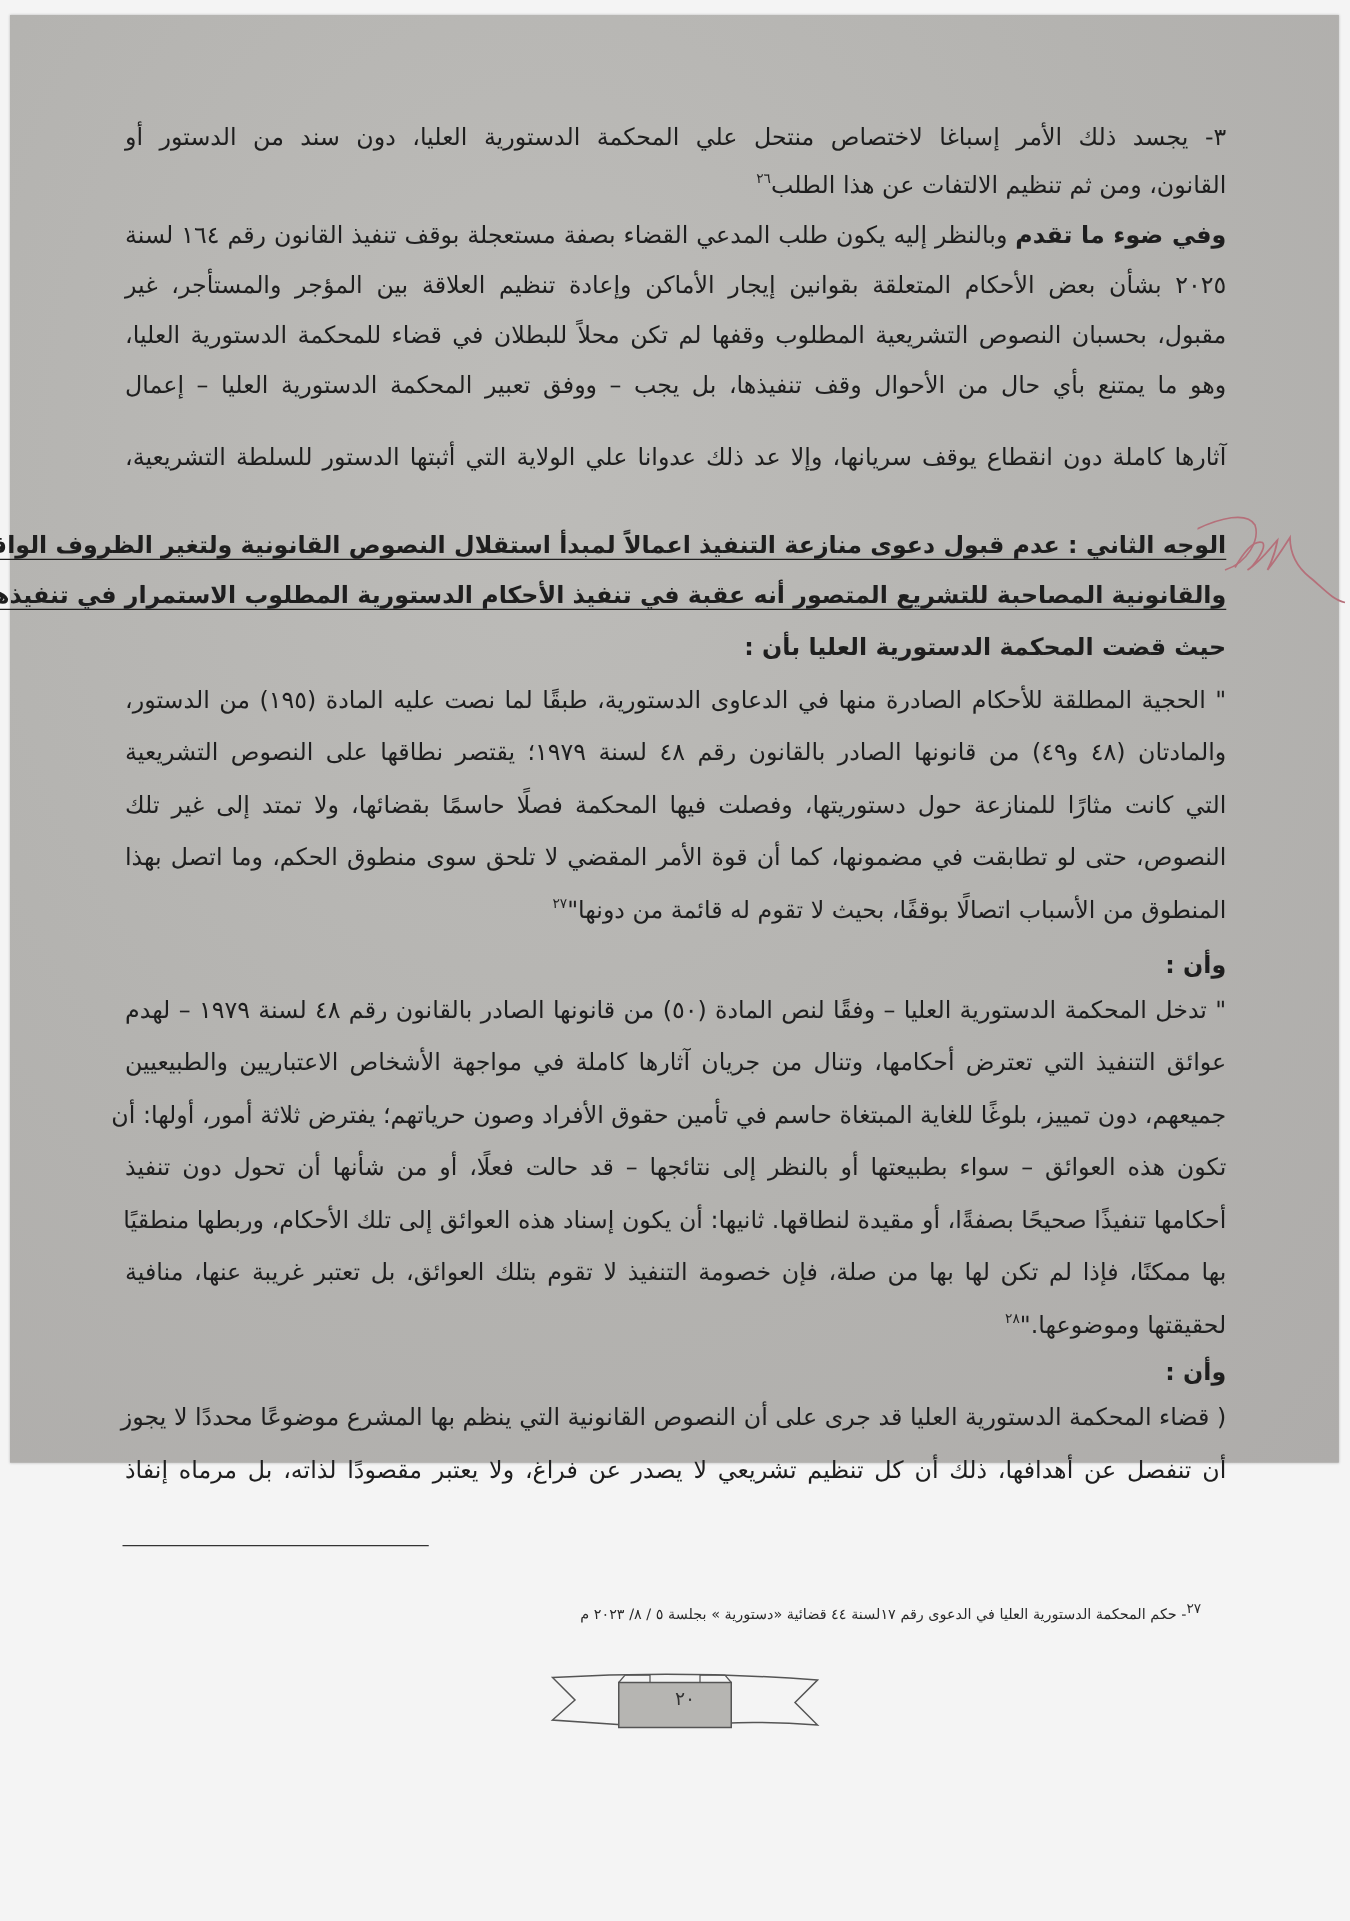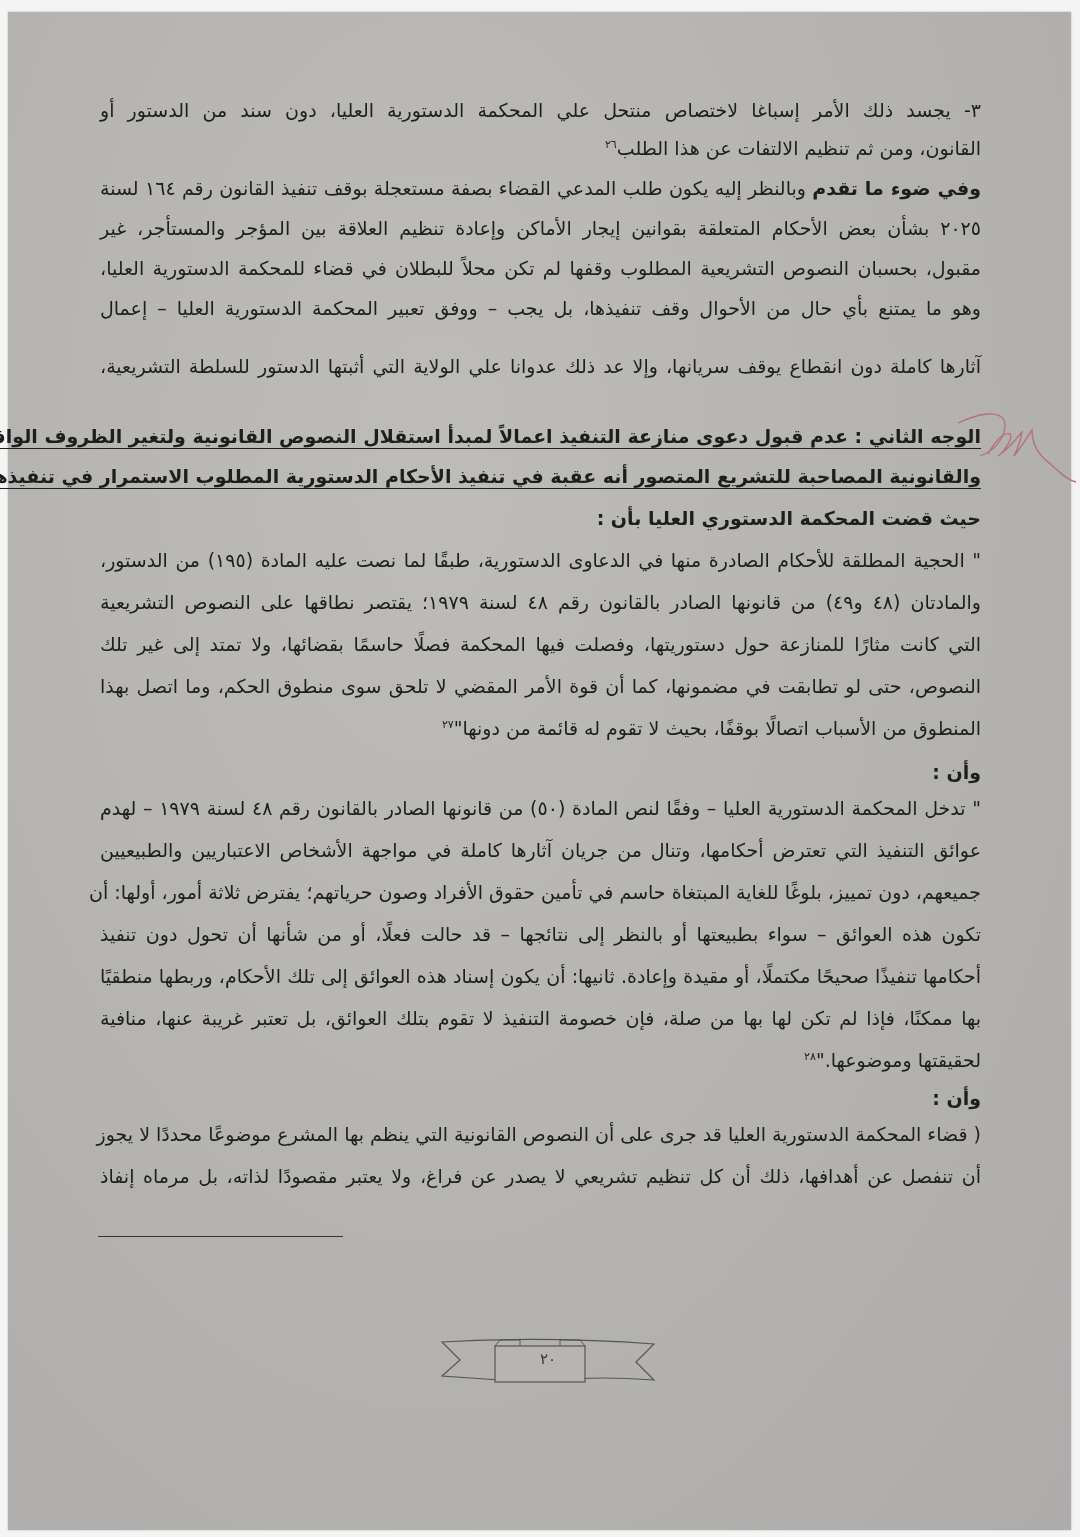--- a/index.html
+++ b/index.html
@@ -5,21 +5,21 @@
     html, body { margin: 0; padding: 0; }
     body {
       width: 1080px; height: 1537px;
       background: #f4f4f4;
       position: relative;
       overflow: hidden;
     }
     .page {
       position: absolute;
       left: 8px; top: 12px;
-      width: 1063px; height: 1518px;
+      width: 1063px; height: 1158px;
       background: #b4b3b0;
       background-image: radial-gradient(ellipse at 40% 30%, #bdbcb9 0%, #b4b3b0 55%, #aeacaa 100%);
       box-shadow: 0 0 2px rgba(0,0,0,0.25);
     }
     .content {
       position: absolute;
       left: 92px; right: 90px; top: 0;
       direction: rtl;
       font-family: "DejaVu Sans", sans-serif;
       color: #1e1e1e;
@@ -86,50 +86,51 @@
     <div class="line last" style="top:122px"><span>القانون، ومن ثم تنظيم الالتفات عن هذا الطلب</span><sup>٢٦</sup></div>
 
     <div class="line" style="top:162px"><span class="bold">وفي ضوء ما تقدم</span><span> وبالنظر إليه يكون طلب المدعي القضاء بصفة مستعجلة بوقف تنفيذ القانون رقم ١٦٤ لسنة</span></div>
     <div class="line" style="top:202px">٢٠٢٥ بشأن بعض الأحكام المتعلقة بقوانين إيجار الأماكن وإعادة تنظيم العلاقة بين المؤجر والمستأجر، غير</div>
     <div class="line" style="top:242px">مقبول، بحسبان النصوص التشريعية المطلوب وقفها لم تكن محلاً للبطلان في قضاء للمحكمة الدستورية العليا،</div>
     <div class="line" style="top:282px">وهو ما يمتنع بأي حال من الأحوال وقف تنفيذها، بل يجب – ووفق تعبير المحكمة الدستورية العليا – إعمال</div>
     <div class="line" style="top:340px">آثارها كاملة  دون انقطاع يوقف  سريانها، وإلا عد ذلك عدوانا علي الولاية التي أثبتها الدستور للسلطة التشريعية،</div>
 
     <div class="line bold ul" style="top:410px">الوجه الثاني : عدم قبول دعوى منازعة التنفيذ اعمالاً لمبدأ استقلال النصوص القانونية ولتغير الظروف الواقعية</div>
     <div class="line bold ul last" style="top:450px">والقانونية المصاحبة للتشريع المتصور أنه عقبة في تنفيذ الأحكام الدستورية المطلوب الاستمرار في تنفيذها.</div>
-    <div class="line bold last" style="top:492px">حيث قضت المحكمة الدستوري العليا بأن :</div>
+    <div class="line bold last" style="top:492px">حيث قضت المحكمة الدستورية العليا بأن :</div>
 
     <div class="line" style="top:534px">" الحجية المطلقة للأحكام الصادرة منها في الدعاوى الدستورية، طبقًا لما نصت عليه المادة (١٩٥) من الدستور،</div>
     <div class="line" style="top:576px">والمادتان (٤٨ و٤٩) من قانونها الصادر بالقانون رقم ٤٨ لسنة ١٩٧٩؛ يقتصر نطاقها على النصوص التشريعية</div>
     <div class="line" style="top:618px">التي كانت مثارًا للمنازعة حول دستوريتها، وفصلت فيها المحكمة فصلًا حاسمًا بقضائها، ولا تمتد إلى غير تلك</div>
     <div class="line" style="top:660px">النصوص، حتى لو تطابقت في مضمونها، كما أن قوة الأمر المقضي لا تلحق سوى منطوق الحكم، وما اتصل بهذا</div>
     <div class="line last" style="top:702px"><span>المنطوق من الأسباب اتصالًا بوقفًا، بحيث لا تقوم له قائمة من دونها"</span><sup>٢٧</sup></div>
 
     <div class="line bold last" style="top:746px">وأن :</div>
 
     <div class="line" style="top:782px">" تدخل المحكمة الدستورية العليا – وفقًا لنص المادة (٥٠) من قانونها الصادر بالقانون رقم ٤٨ لسنة ١٩٧٩ – لهدم</div>
     <div class="line" style="top:824px">عوائق التنفيذ التي تعترض أحكامها، وتنال من جريان آثارها كاملة في مواجهة الأشخاص الاعتباريين والطبيعيين</div>
     <div class="line" style="top:866px">جميعهم، دون تمييز، بلوغًا للغاية المبتغاة حاسم في تأمين حقوق الأفراد وصون حرياتهم؛ يفترض ثلاثة أمور، أولها: أن</div>
     <div class="line" style="top:908px">تكون هذه العوائق – سواء بطبيعتها أو بالنظر إلى نتائجها – قد حالت فعلًا، أو من شأنها أن تحول دون تنفيذ</div>
-    <div class="line" style="top:950px">أحكامها تنفيذًا صحيحًا مكتملًا، أو مقيدة وإعادة. ثانيها: أن يكون إسناد هذه العوائق إلى تلك الأحكام، وربطها منطقيًا</div>
+    <div class="line" style="top:950px">أحكامها تنفيذًا صحيحًا بصفةًا، أو مقيدة لنطاقها. ثانيها: أن يكون إسناد هذه العوائق إلى تلك الأحكام، وربطها منطقيًا</div>
     <div class="line" style="top:992px">بها ممكنًا، فإذا لم تكن لها بها من صلة، فإن خصومة التنفيذ لا تقوم بتلك العوائق، بل تعتبر غريبة عنها، منافية</div>
     <div class="line last" style="top:1034px"><span>لحقيقتها وموضوعها."</span><sup>٢٨</sup></div>
 
     <div class="line bold last" style="top:1072px">وأن :</div>
 
     <div class="line" style="top:1108px">( قضاء المحكمة الدستورية العليا قد جرى على أن النصوص القانونية التي ينظم بها المشرع موضوعًا محددًا لا يجوز</div>
     <div class="line" style="top:1150px">أن تنفصل عن أهدافها، ذلك أن كل تنظيم تشريعي لا يصدر عن فراغ، ولا يعتبر مقصودًا لذاته، بل مرماه إنفاذ</div>
   </div>
 
   <svg class="signature" viewBox="0 0 120 75">
     <path d="M-10 18 C 20 2, 40 0, 46 10 C 50 22, 40 40, 22 46" fill="none" stroke="#b5707a" stroke-width="1.3"></path>
     <path d="M30 44 C 38 30, 46 22, 52 24 C 56 28, 44 44, 40 46 C 52 38, 60 26, 64 22 C 62 34, 58 42, 56 46 C 64 36, 70 26, 74 20 C 74 34, 80 44, 90 52 C 100 60, 108 70, 118 72" fill="none" stroke="#b5707a" stroke-width="1.4"></path>
   </svg>
 
   <div class="footnote-rule"></div>
+  <div class="fn i" style="top:1272px"><sup>٢٧</sup><span>- حكم المحكمة الدستورية العليا في الدعوى رقم ١٧لسنة ٤٤ قضائية «دستورية » بجلسة ٥ / ٨/ ٢٠٢٣ م</span></div>
 
   <div class="page-number-banner">
     <svg width="216" height="52" viewBox="0 0 216 52">
       <path d="M2 6 Q 108 0 214 8 L 196 26 L 214 44 Q 160 40 116 44 L 60 44 Q 30 42 2 40 L 20 24 Z" fill="none" stroke="#555" stroke-width="1.2"></path>
       <rect x="55" y="10" width="90" height="36" fill="#b6b5b2" stroke="#555" stroke-width="1.2"></rect>
       <path d="M55 10 L 60 4 L 80 4 L 80 10 M 120 10 L 120 4 L 140 4 L 145 10" fill="none" stroke="#555" stroke-width="1"></path>
     </svg>
     <div class="page-number">٢٠</div>
   </div>
 </div>

